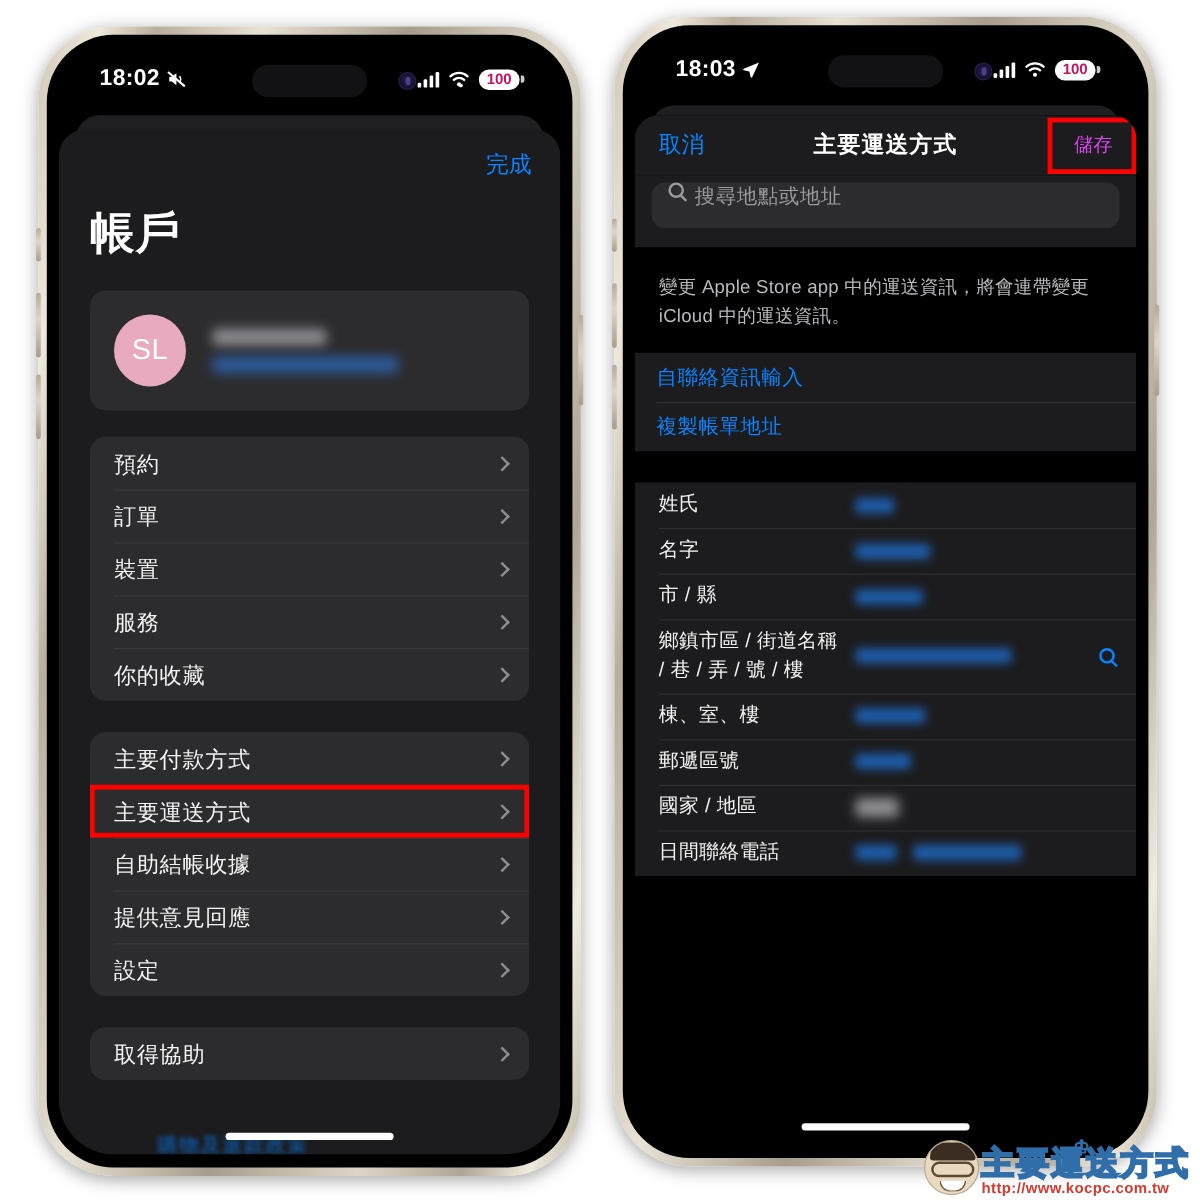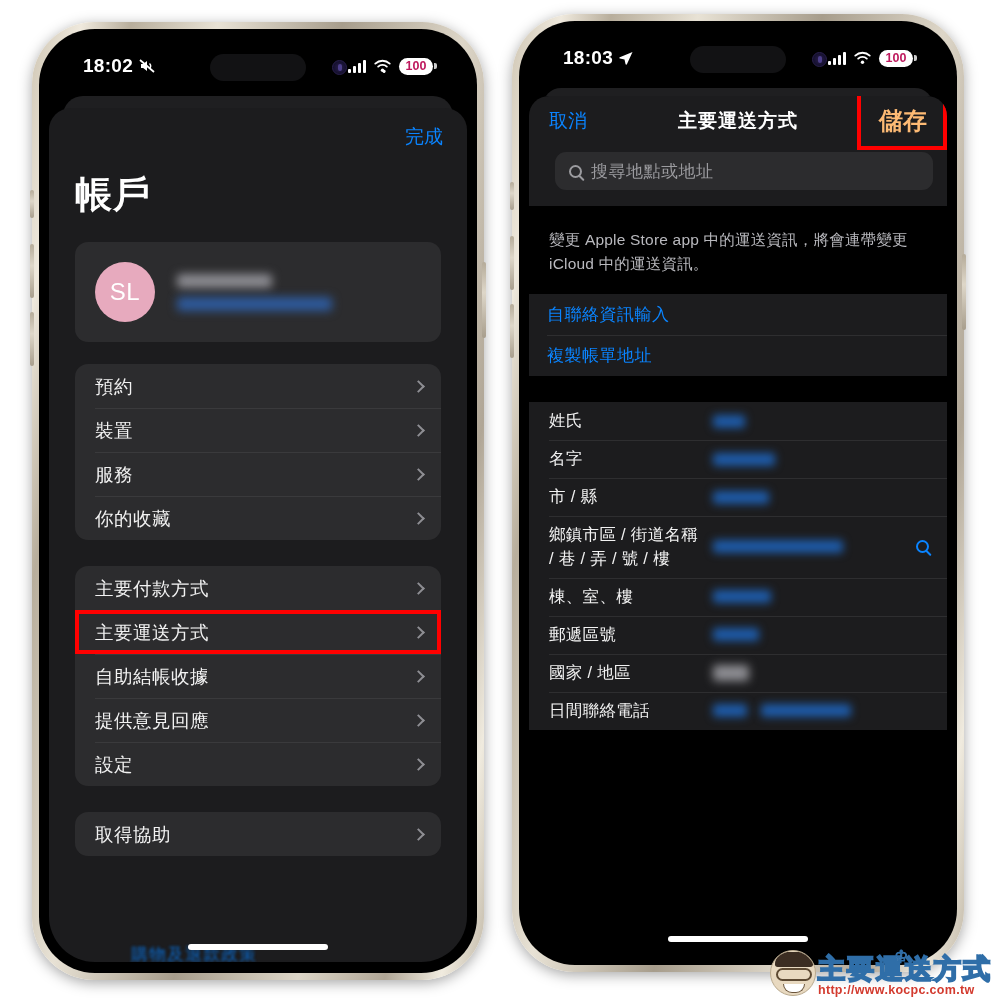--- a/index.html
+++ b/index.html
@@ -221,38 +221,37 @@
     background: #1c1c1e;
     display: flex; align-items: center;
     padding: 0 20px;
     position: relative;
   }
   .nav-title {
     position: absolute; left: 0; right: 0; text-align: center;
     color: #fff; font-size: 19px; font-weight: bold; letter-spacing: 1px;
   }
   .nav-left  { color: #0a84ff; font-size: 19px; z-index: 2; }
-  .nav-right { color: #fdba74; font-size: 24px; z-index: 2; margin-left: auto; position: relative; font-weight: bold; }
+  .nav-right { color: #d946ef; font-size: 16px; z-index: 2; margin-left: auto; position: relative; }
   .save-hl {
     position: absolute;
     left: -22px; right: -20px; top: -13px; bottom: -13px;
     border: 4px solid #ff0000;
   }
   .search-area {
     background: #1c1c1e;
     padding: 6px 14px 16px 14px;
   }
   .search-field {
     background: #2c2c2e;
     border-radius: 11px;
     height: 38px;
-    display: flex; align-items: center;
+    display: flex; align-items: flex-start;
     gap: 9px;
     padding: 0 14px;
-    margin-left: 12px;
   }
   .mag {
     width: 13px; height: 13px;
     border: 2px solid #9b9b9f;
     border-radius: 50%;
     position: relative; flex: none;
   }
   .mag::after {
     content: ""; position: absolute;
     right: -5px; bottom: -3px;
@@ -436,20 +435,24 @@
             </div>
           </div>
         </div>
 
         <div class="card">
           <div class="row">
             <span class="row-label">預約</span>
             <span class="chev"></span>
           </div>
           <div class="row">
+            <span class="row-label">訂單</span>
+            <span class="chev"></span>
+          </div>
+          <div class="row">
             <span class="row-label">裝置</span>
             <span class="chev"></span>
           </div>
           <div class="row">
             <span class="row-label">服務</span>
             <span class="chev"></span>
           </div>
           <div class="row">
             <span class="row-label">你的收藏</span>
             <span class="chev"></span>

